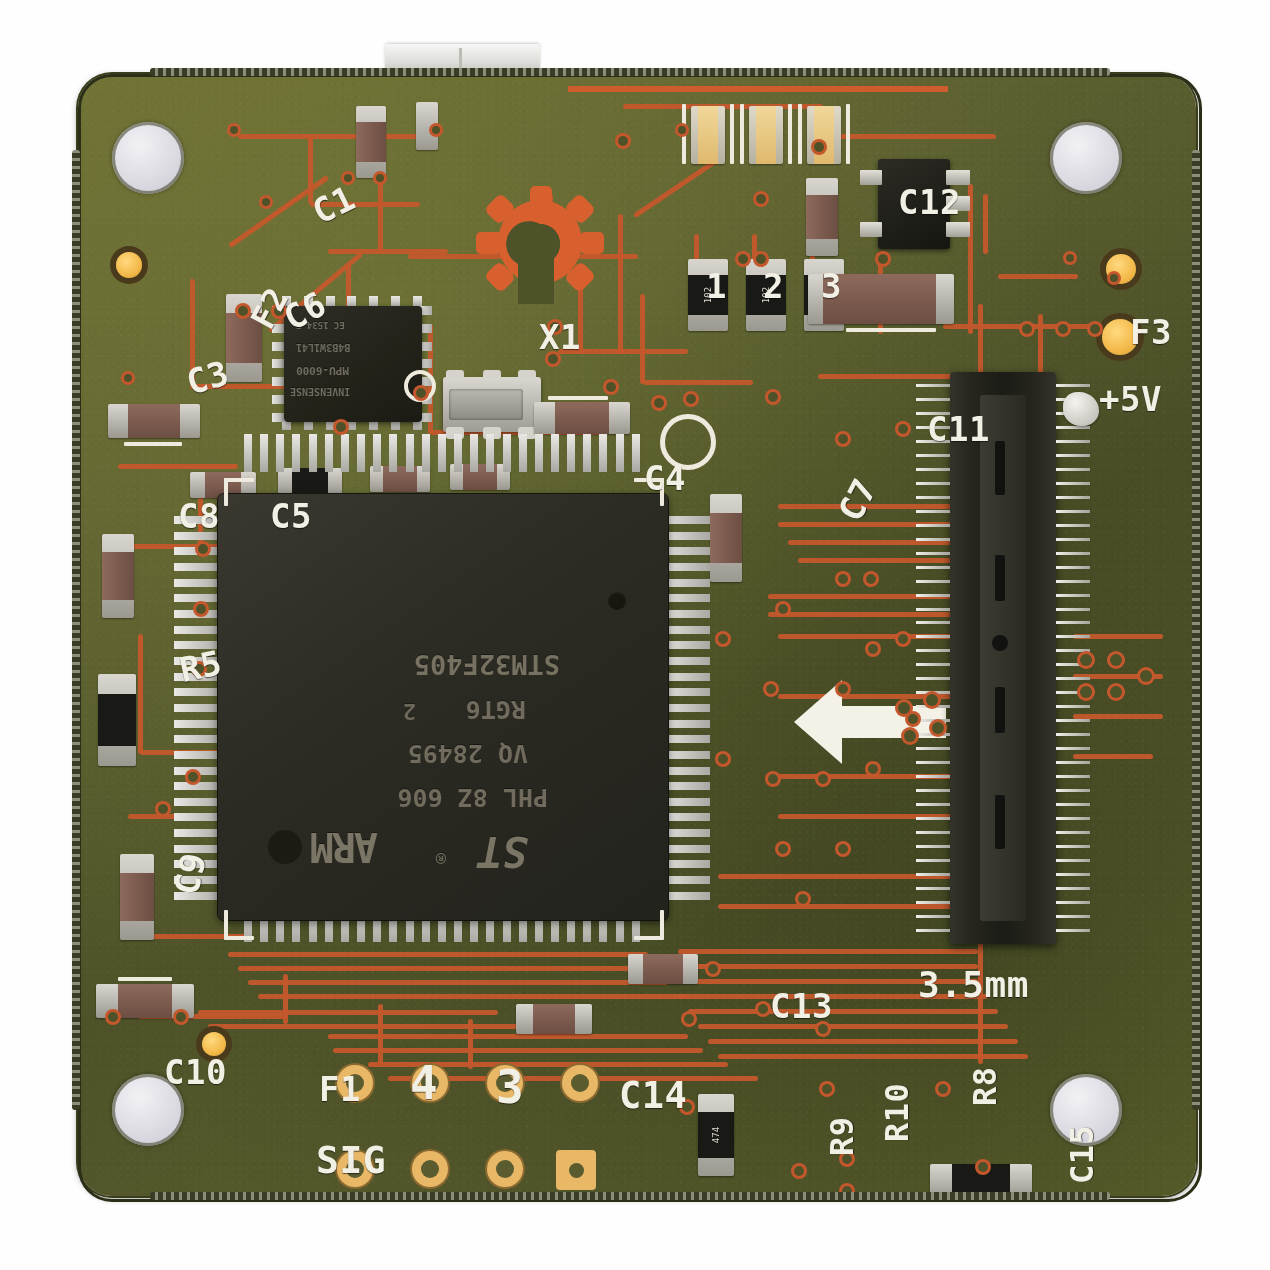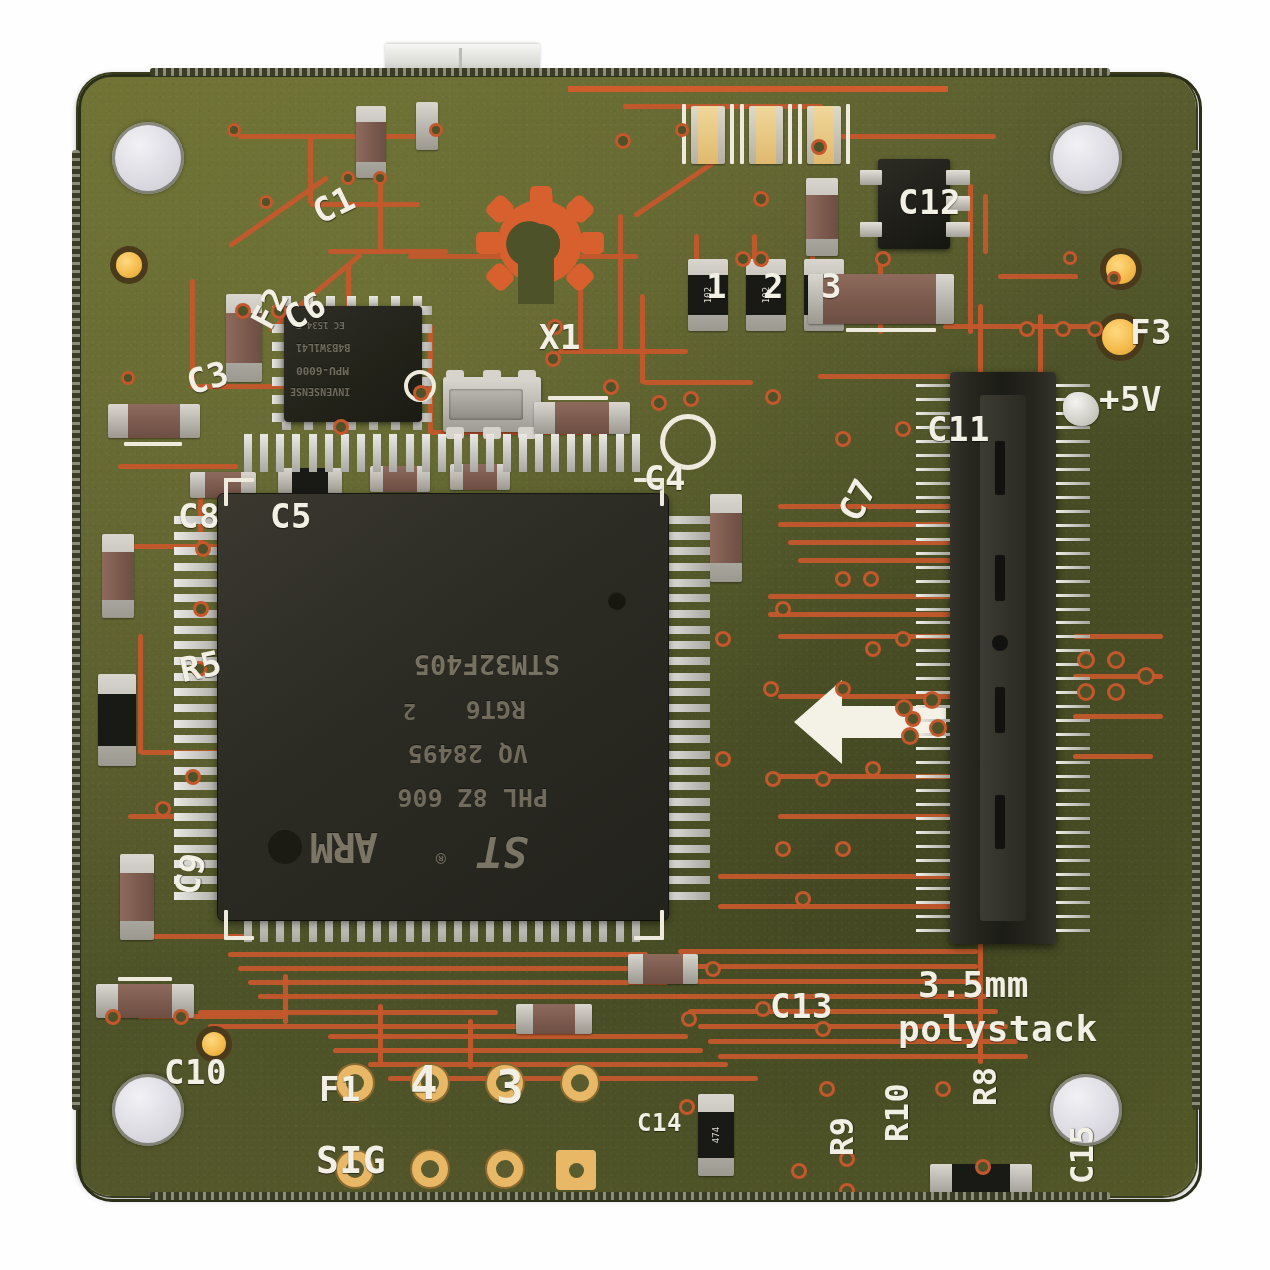--- a/index.html
+++ b/index.html
@@ -769,30 +769,29 @@
         <div class="silk" style="left: 192px; top: 422px; font-size: 34px;">C5</div>
         <div class="silk" style="left: 566px; top: 384px; font-size: 34px;">C4</div>
         <div class="silk" style="left: 752px; top: 435px; font-size: 34px; transform: rotate(-62deg); transform-origin: 0px 0px;">C7</div>
         <div class="silk" style="left: 98px; top: 577px; font-size: 34px; transform: rotate(-12deg); transform-origin: 0px 0px;">R5</div>
         <div class="silk" style="left: 88px; top: 816px; font-size: 34px; transform: rotate(-78deg); transform-origin: 0px 0px;">C9</div>
         <div class="silk" style="left: 692px; top: 912px; font-size: 34px;">C13</div>
         <div class="silk" style="left: 86px; top: 978px; font-size: 34px;">C10</div>
         <div class="silk" style="left: 241px; top: 995px; font-size: 34px;">F1</div>
         <div class="silk" style="left: 332px; top: 982px; font-size: 46px;">4</div>
         <div class="silk" style="left: 418px; top: 986px; font-size: 46px;">3</div>
-        <div class="silk" style="left: 559px; top: 1000px; font-size: 24px; margin-top: 35px;">C14</div>
+        <div class="silk" style="left: 541px; top: 1000px; font-size: 37px;">C14</div>
         <div class="silk" style="left: 238px; top: 1064px; font-size: 38px;">SIG</div>
         <div class="silk" style="left: 745px; top: 1082px; font-size: 32px; transform: rotate(-90deg); transform-origin: 0px 0px;">R9</div>
         <div class="silk" style="left: 800px; top: 1068px; font-size: 32px; transform: rotate(-90deg); transform-origin: 0px 0px;">R10</div>
         <div class="silk" style="left: 888px; top: 1032px; font-size: 32px; transform: rotate(-90deg); transform-origin: 0px 0px;">R8</div>
         <div class="silk" style="left: 985px; top: 1110px; font-size: 32px; transform: rotate(-90deg); transform-origin: 0px 0px;">C15</div>
       </div>
 
     <div class="silk" style="left:840px;top:890px;font-size:36px;">3.5mm</div>
-    <div class="silk" style="left:820px;top:934px;font-size:36px;">polystack</div>
 
   </div>
 
   <div id="edge"></div>
   <div class="edgeband" id="band-top"></div>
   <div class="edgeband" id="band-bot"></div>
   <div class="edgeband" id="band-left"></div>
   <div class="edgeband" id="band-right"></div>
 
 </div>

